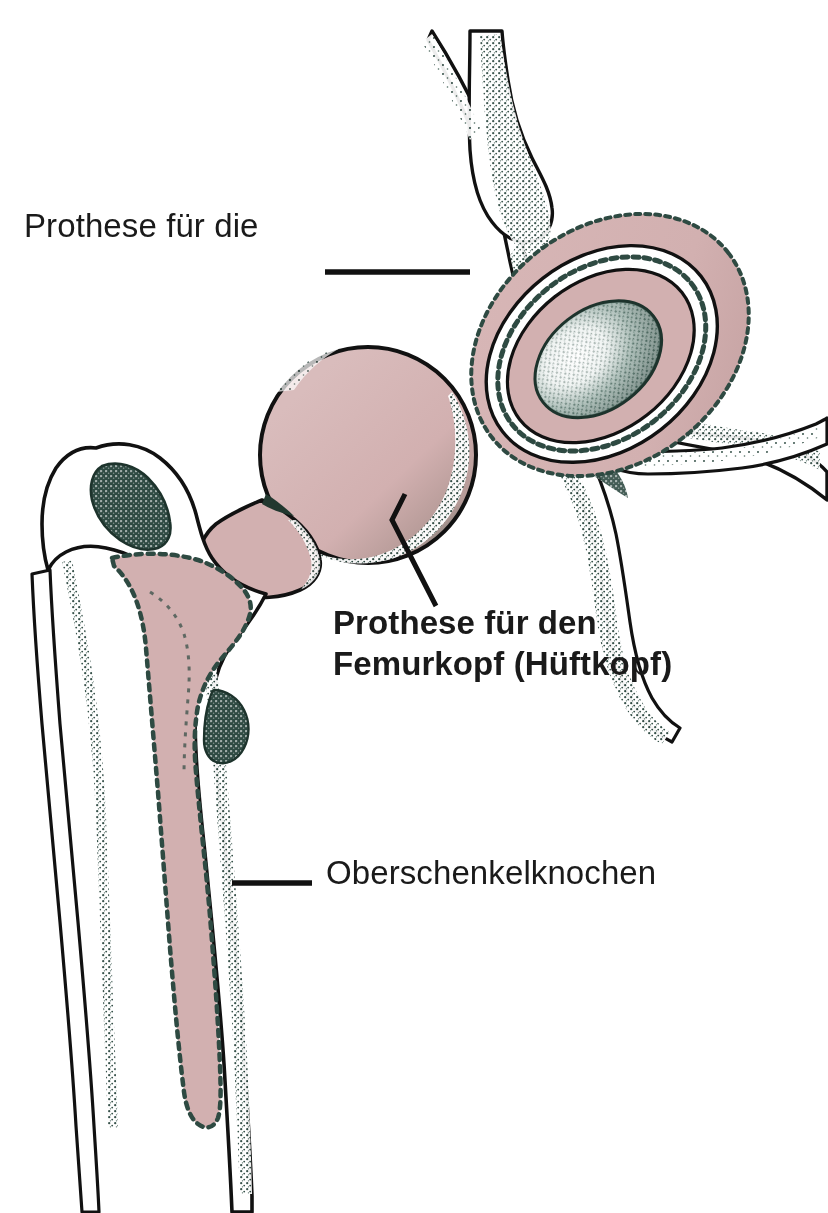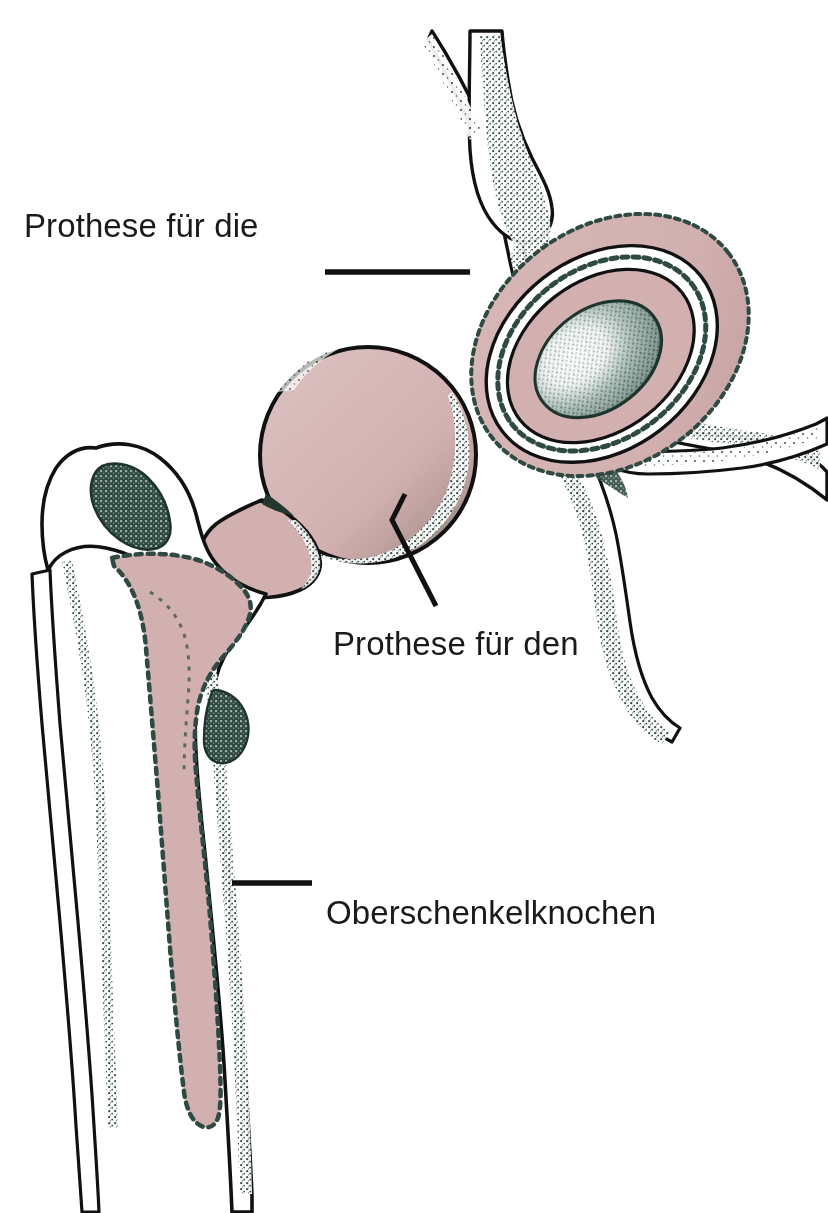--- a/index.html
+++ b/index.html
@@ -25,22 +25,22 @@
   .label{
     position:absolute;
     color:#1a1a1a;
     font-size:33px;
     line-height:41px;
     letter-spacing:0.1px;
     white-space:nowrap;
     font-weight:400;
   }
   #label-acetabular{ left:24px;  top:205px; }
-  #label-femoral-head{ left:333px; top:623px; }
-  #label-femur{ left:326px; top:892px; }
+  #label-femoral-head{ left:333px; top:602px;font-weight:bold; }
+  #label-femur{ left:326px; top:852px; }
   .label .line2{ display:block; }
 </style>
 </head>
 <body>
 
 <div id="stage">
 
   <svg id="figure-svg" viewBox="0 0 828 1213">
     <defs>
 
@@ -248,19 +248,20 @@
       <line x1="232" y1="883" x2="312" y2="883" stroke-width="5.5"></line>
     </g>
   </svg>
 
   <div class="label" id="label-acetabular">
     <span class="line1">Prothese für die</span>
   </div>
 
   <div class="label" id="label-femoral-head">
     <span class="line1">Prothese für den</span>
+    <span class="line2">Femurkopf (Hüftkopf)</span>
   </div>
 
   <div class="label" id="label-femur">
     <span class="line1">Oberschenkelknochen</span>
   </div>
 
 </div>
 
 </body></html>

